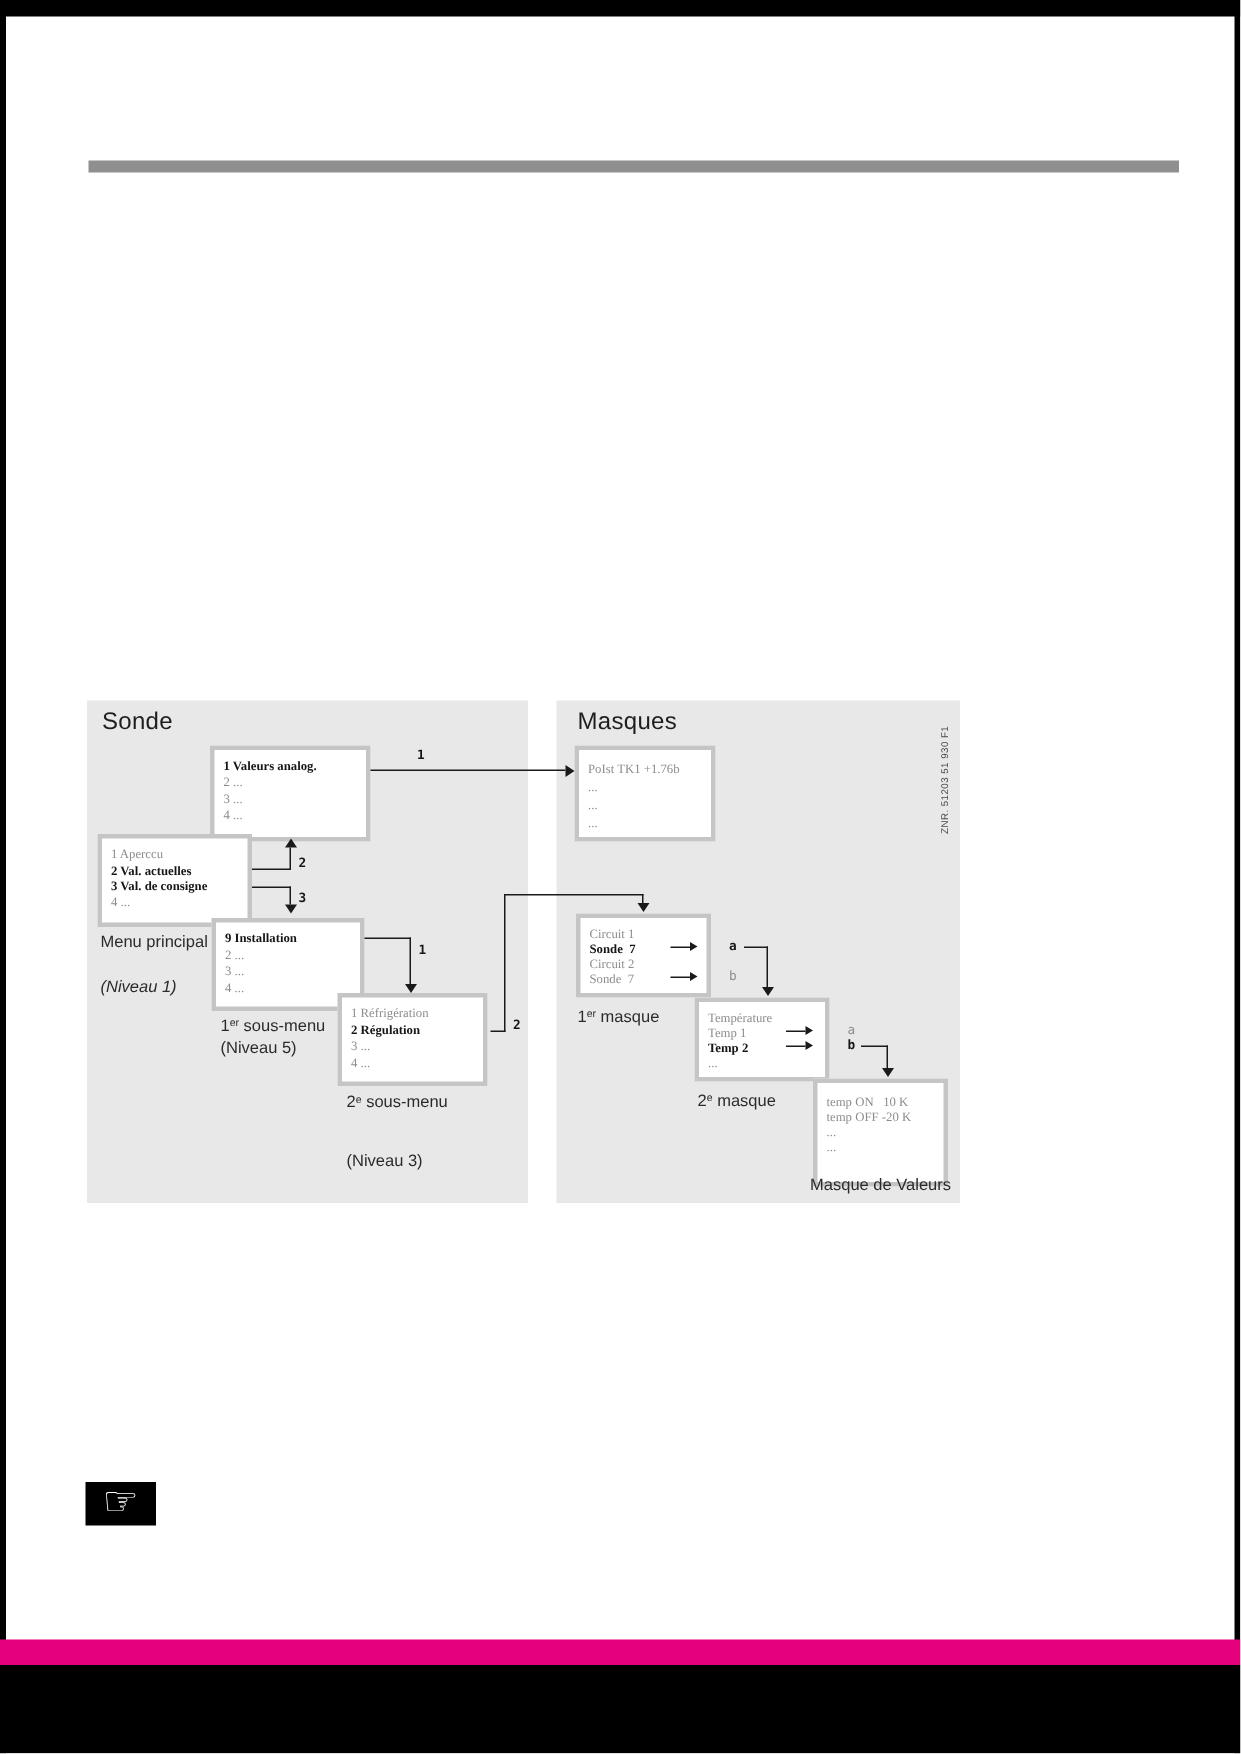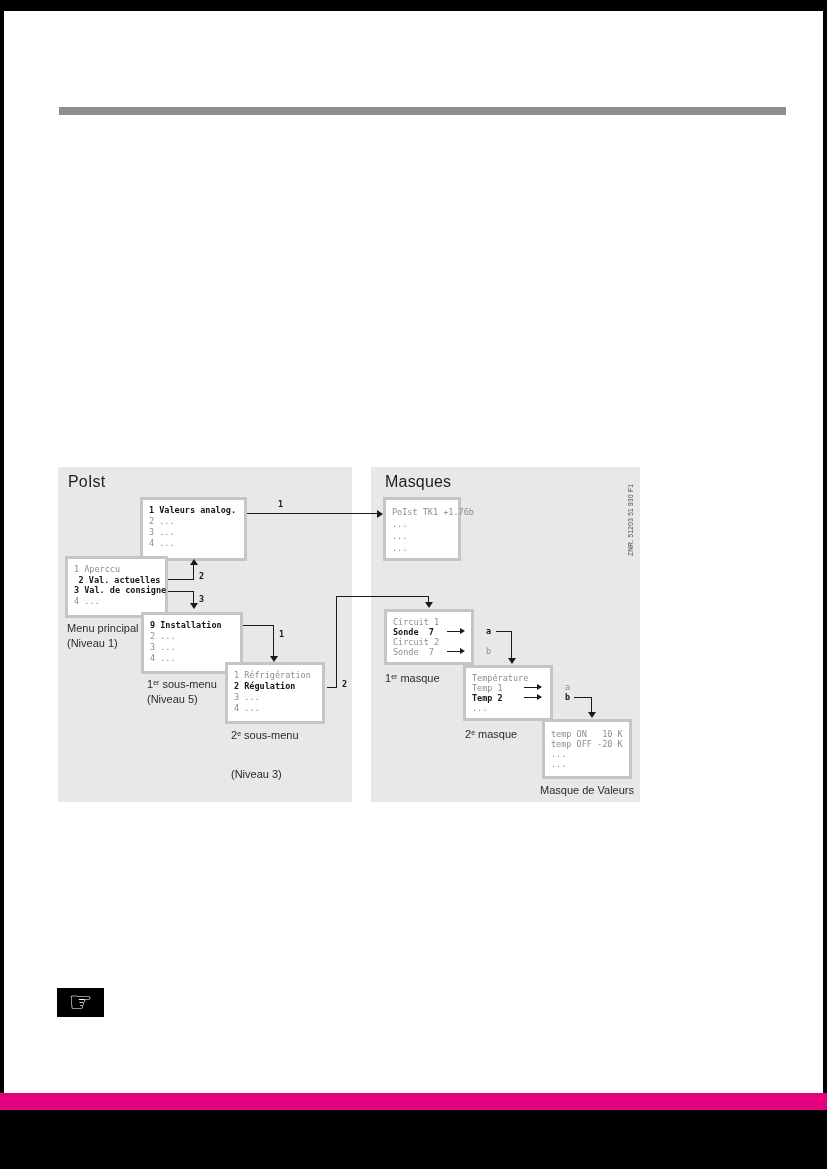--- a/index.html
+++ b/index.html
@@ -22,21 +22,21 @@
   .panel-menus   { left:58px;  top:467px; width:294px; height:335px; }
   .panel-masques { left:371px; top:467px; width:269px; height:335px; }
   .panel-title { font-size:16px; color:#1e1e1e; letter-spacing:.2px; }
 
   
   .box {
     background:#ffffff; border:3px solid #c5c5c5; box-sizing:border-box;
     font-family:"DejaVu Sans Mono", monospace; font-size:8.5px;
     color:#8d8d8d; padding:5px 0 0 6px;
   }
-  .box .ln { white-space:pre; }
+  .box .ln { white-space:pre;font-family:Liberation Serif, serif; }
   .lh11 .ln { line-height:11px; height:11px; }
   .lh10 .ln { line-height:10px; height:10px; }
   .lh12 .ln { line-height:12px; height:12px; }
   .ln.hot { color:#161616; font-weight:bold; }
 
   .caption { font-size:11px; color:#2b2b2b; line-height:13px; }
   .cap-sup { font-size:7px; position:relative; top:-3px; }
 
   .keylbl { font-family:"DejaVu Sans Mono", monospace; font-size:8.5px; font-weight:bold; color:#161616; }
   .ab { font-family:"DejaVu Sans Mono", monospace; font-size:8.5px; }
@@ -65,37 +65,37 @@
 <div class="page">
 
   <div class="abs band-top"></div>
   <div class="abs edge-left"></div>
   <div class="abs edge-right"></div>
   <div class="abs header-rule"></div>
   <div class="abs footer-magenta"></div>
   <div class="abs footer-black"></div>
 
   <div class="abs panel panel-menus"></div>
-  <div class="abs panel-title" style="left:68px; top:473px;">PoIst</div>
+  <div class="abs panel-title" style="left:68px; top:473px;">Sonde</div>
 
   <div class="abs box lh11" style="left:140px; top:497px; width:107px; height:64px;">
     <div class="ln hot">1 Valeurs analog.</div>
     <div class="ln">2 ...</div>
     <div class="ln">3 ...</div>
     <div class="ln">4 ...</div>
   </div>
 
   <div class="abs box" style="left:65px; top:556px; width:103px; height:62px;">
     <div class="ln" style="line-height:10.5px; height:10.5px;">1 Aperccu</div>
-    <div class="ln hot" style="line-height:10.5px; height:10.5px;text-align:center;">2 Val. actuelles</div>
+    <div class="ln hot" style="line-height:10.5px; height:10.5px;">2 Val. actuelles</div>
     <div class="ln hot" style="line-height:10.5px; height:10.5px;">3 Val. de consigne</div>
     <div class="ln" style="line-height:10.5px; height:10.5px;">4 ...</div>
   </div>
   <div class="abs caption" style="left:67px; top:622px;">Menu principal</div>
-  <div class="abs caption" style="left:67px; top:637px;">(Niveau 1)</div>
+  <div class="abs caption" style="left:67px; top:652px;font-style:italic;">(Niveau 1)</div>
 
   <div class="abs box lh11" style="left:141px; top:612px; width:102px; height:62px;">
     <div class="ln hot">9 Installation</div>
     <div class="ln">2 ...</div>
     <div class="ln">3 ...</div>
     <div class="ln">4 ...</div>
   </div>
   <div class="abs caption" style="left:147px; top:678px;">
     <span>1</span><span class="cap-sup">er</span><span style="white-space:pre;"> sous-menu</span>
   </div>
@@ -109,21 +109,21 @@
   </div>
   <div class="abs caption" style="left:231px; top:729px;">
     <span>2</span><span class="cap-sup">e</span><span style="white-space:pre;"> sous-menu</span>
   </div>
   <div class="abs caption" style="left:231px; top:768px;">(Niveau 3)</div>
 
   <div class="abs panel panel-masques"></div>
   <div class="abs panel-title" style="left:385px; top:473px;">Masques</div>
   <div class="abs vtext" style="left:627px; top:468px; height:88px;">ZNR. 51203 51 930 F1</div>
 
-  <div class="abs box lh12" style="left:383px; top:497px; width:78px; height:64px; padding-top:6px;">
+  <div class="abs box lh12" style="left:383px; top:497px; width:94px; height:64px; padding-top:6px;">
     <div class="ln">PoIst TK1 +1.76b</div>
     <div class="ln">...</div>
     <div class="ln">...</div>
     <div class="ln">...</div>
   </div>
 
   <div class="abs box lh10" style="left:384px; top:609px; width:90px; height:56px;">
     <div class="ln">Circuit 1</div>
     <div class="ln hot">Sonde  7</div>
     <div class="ln">Circuit 2</div>
@@ -136,21 +136,21 @@
   <div class="abs box lh10" style="left:463px; top:665px; width:90px; height:56px;">
     <div class="ln">Température</div>
     <div class="ln">Temp 1</div>
     <div class="ln hot">Temp 2</div>
     <div class="ln">...</div>
   </div>
   <div class="abs caption" style="left:465px; top:728px;">
     <span>2</span><span class="cap-sup">e</span><span style="white-space:pre;"> masque</span>
   </div>
 
-  <div class="abs box lh10" style="left:542px; top:719px; width:90px; height:60px; padding-top:7px;">
+  <div class="abs box lh10" style="left:542px; top:719px; width:90px; height:72px; padding-top:7px;">
     <div class="ln">temp ON   10 K</div>
     <div class="ln">temp OFF -20 K</div>
     <div class="ln">...</div>
     <div class="ln">...</div>
   </div>
   <div class="abs caption" style="left:512px; top:784px; width:122px; text-align:right;">Masque de Valeurs</div>
 
   <div class="abs hl" style="left:247px; top:513px; width:130px;"></div>
   <div class="abs ah-right" style="left:377px; top:509.5px;"></div>
   <div class="abs keylbl" style="left:278px; top:499px;">1</div>

